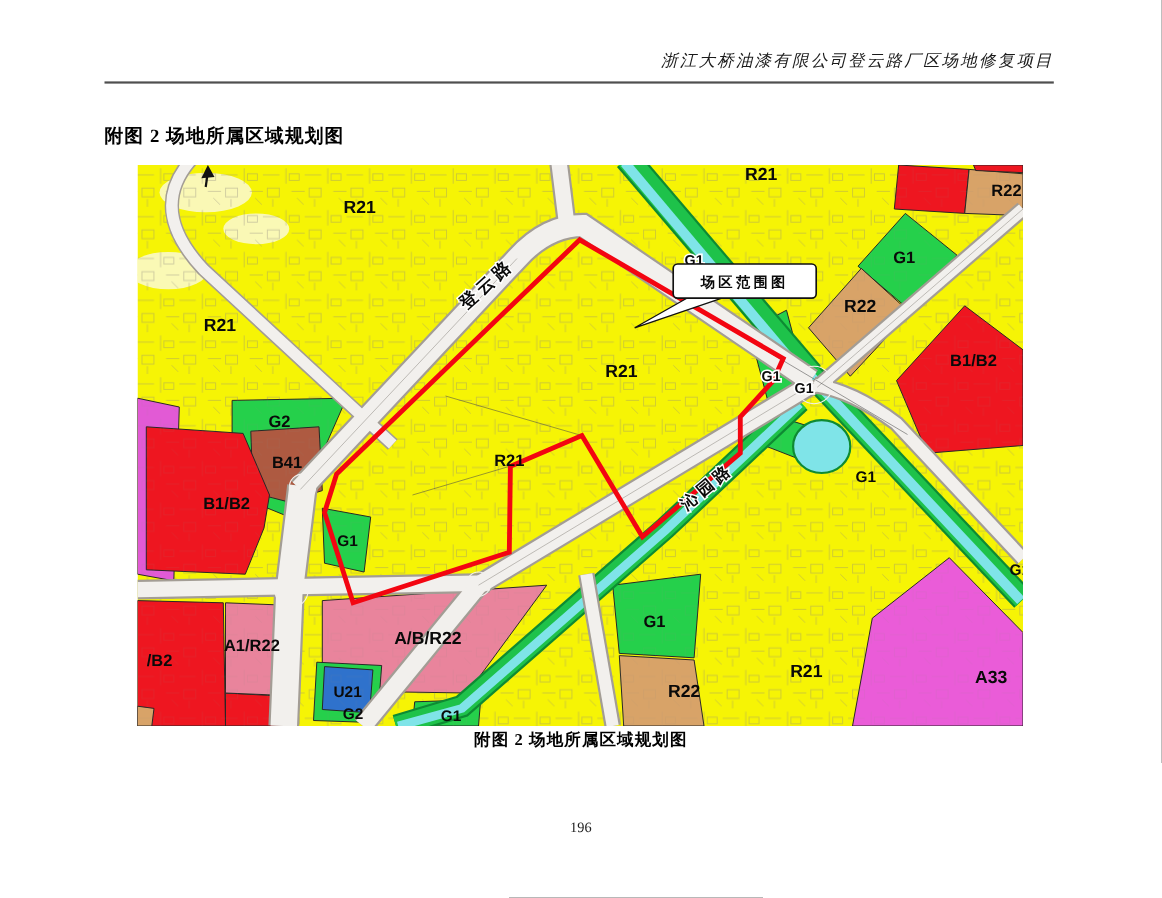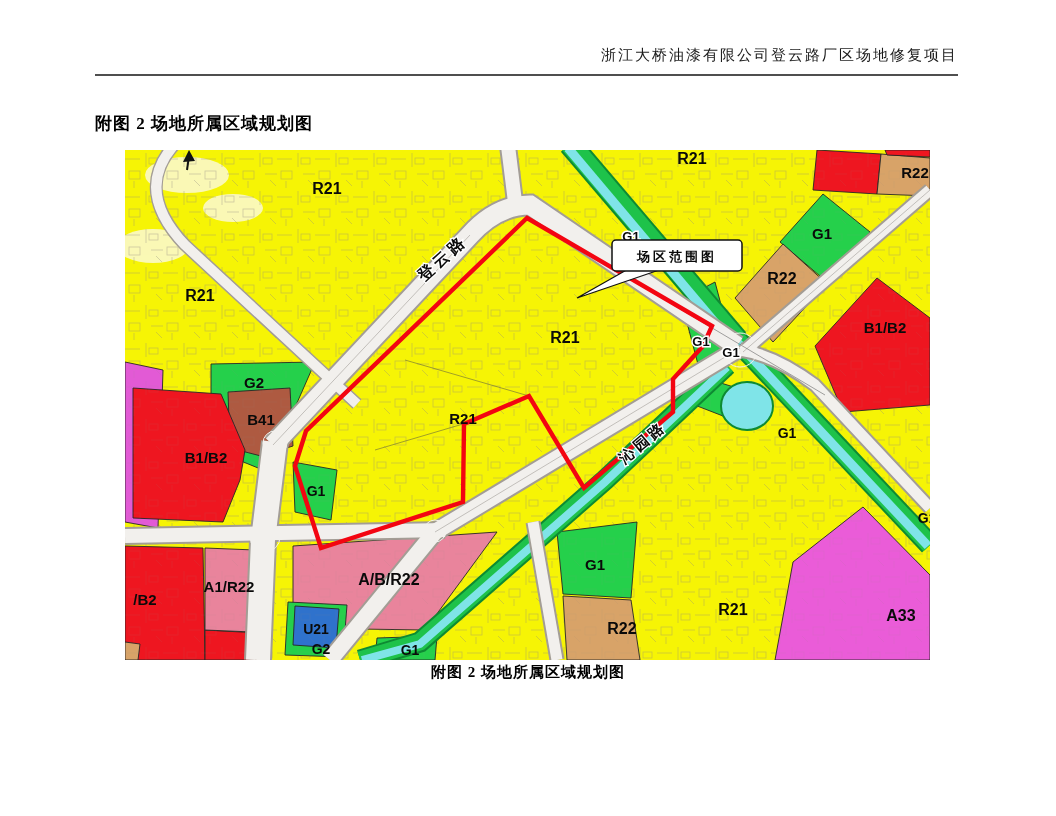--- a/index.html
+++ b/index.html
@@ -1,20 +1,20 @@
 <!DOCTYPE html>
 <html><head>
 <meta charset="utf-8">
 <style>
   html,body{margin:0;padding:0;background:#888;}
   #page{position:relative;width:1056px;height:816px;background:#ffffff;overflow:hidden;
         font-family:"Liberation Serif", serif;}
   #header-line{position:absolute;left:95px;top:74px;width:863px;height:2px;background:#4f4f4f;}
   #header-text{position:absolute;left:95px;top:46px;width:863px;text-align:right;
-        font-size:15px;letter-spacing:2px;color:#1a1a1a;}
+        font-size:15px;letter-spacing:2px;color:#1a1a1a;font-style:italic;}
   #figure-title{position:absolute;left:95px;top:112px;font-size:17px;font-weight:bold;
         letter-spacing:1px;color:#000;}
   #map-wrap{position:absolute;left:125px;top:150px;width:805px;height:510px;}
   #map-wrap svg{display:block;}
   #caption{position:absolute;left:0;top:663px;width:1056px;text-align:center;
         font-size:15px;font-weight:bold;letter-spacing:1px;color:#000;}
   #page-number{position:absolute;left:0;top:744px;width:1056px;text-align:center;
         font-size:13px;color:#222;}
   text{font-family:"Liberation Sans", sans-serif;font-weight:bold;fill:#0a0a0a;}
   .zlabel{text-anchor:middle;}
@@ -179,13 +179,14 @@
       </g>
 
       <g fill="#111">
         <path d="M62,20 L64,6" stroke="#111" stroke-width="2" fill="none"></path>
         <polygon points="64,0 58,12 70,11"></polygon>
       </g>
     </svg>
   </div>
 
   <div id="caption">附图 2 场地所属区域规划图</div>
+  <div id="page-number">196</div>
 </div>
 
 </body></html>

